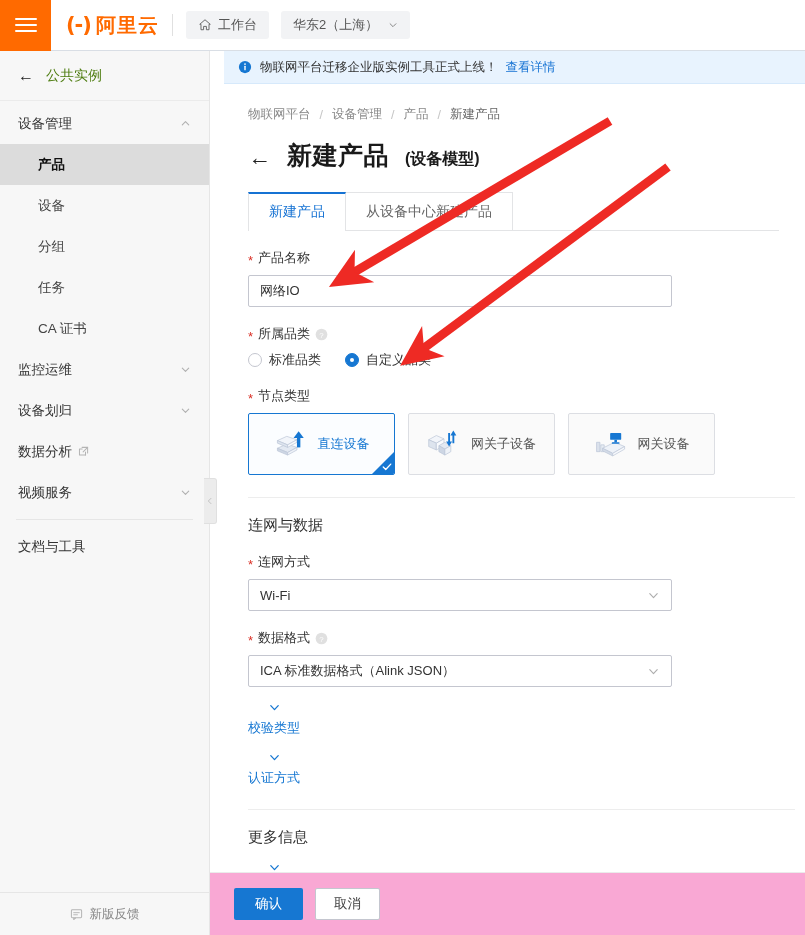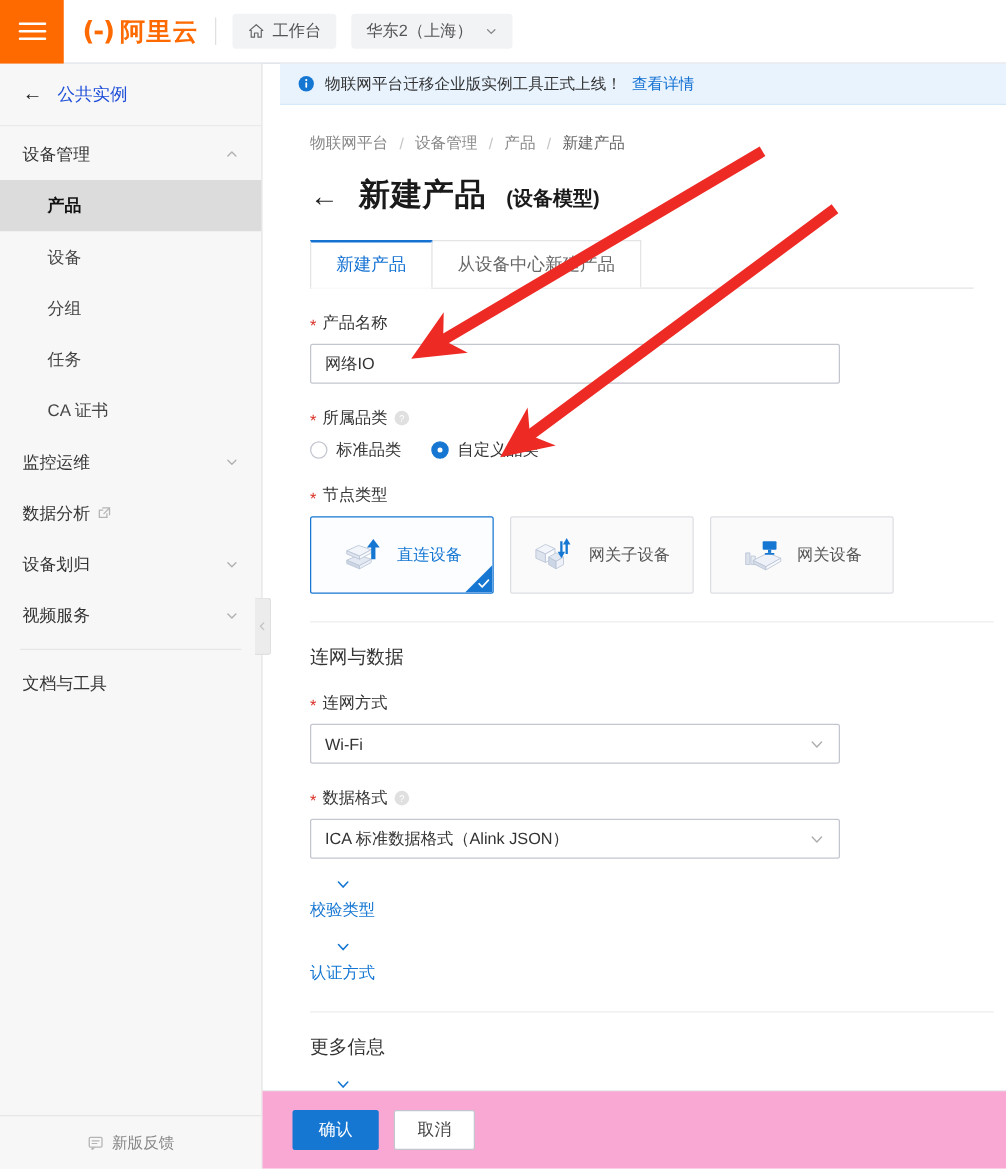--- a/index.html
+++ b/index.html
@@ -47,21 +47,21 @@
   
   .sidebar {
     position: absolute; top: 51px; left: 0; width: 210px; height: 884px;
     background: #f7f7f7; border-right: 1px solid #e6e6e6;
   }
   .side-back {
     height: 50px; display: flex; align-items: center; padding-left: 18px;
     gap: 12px; border-bottom: 1px solid #ebebeb; cursor: pointer;
   }
   .side-back .arr { font-size: 16px; color: #222; line-height: 1; }
-  .side-back .lbl { font-size: 14px; color: #1d4ed8; }
+  .side-back .lbl { font-size: 14px; color: #4d7c0f; }
 
   .nav { padding-top: 2px; }
   .nav-group {
     height: 41px; display: flex; align-items: center; justify-content: space-between;
     padding: 0 18px 0 18px; font-size: 13.5px; color: #333; cursor: pointer;
   }
   .nav-sub {
     height: 41px; display: flex; align-items: center; padding-left: 38px;
     font-size: 13.5px; color: #444; cursor: pointer;
   }
@@ -269,41 +269,41 @@
       <div class="nav-sub">
         <span>任务</span>
       </div>
       <div class="nav-sub">
         <span>CA 证书</span>
       </div>
 
 
       <div class="nav-group">
         <span>监控运维</span>
+        <svg class="nav-chev" viewBox="0 0 12 12">
+          <path d="M2.5 4.5 L6 8 L9.5 4.5" fill="none" stroke="#777" stroke-width="1.2" stroke-linecap="round" stroke-linejoin="round"></path>
+        </svg>
+      </div>
+
+      <div class="nav-group">
+        <span>设备划归</span>
         <svg class="nav-chev" viewBox="0 0 12 12">
           <path d="M2.5 4.5 L6 8 L9.5 4.5" fill="none" stroke="#777" stroke-width="1.2" stroke-linecap="round" stroke-linejoin="round"></path>
         </svg>
       </div>
 
       <div class="nav-group">
         <span>
           <span>数据分析</span><svg class="ext-ico" viewBox="0 0 12 12">
               <path d="M4.5 1.5 L10.5 1.5 L10.5 7.5" fill="none" stroke="#888" stroke-width="1.1" stroke-linecap="round"></path>
               <path d="M10.2 1.8 L5.6 6.4" fill="none" stroke="#888" stroke-width="1.1" stroke-linecap="round"></path>
               <path d="M8.2 9.8 L1.6 9.8 L1.6 3.4 L4.6 3.4" fill="none" stroke="#888" stroke-width="1.1" stroke-linecap="round" stroke-linejoin="round"></path>
               <path d="M8.2 6.6 L8.2 9.8" fill="none" stroke="#888" stroke-width="1.1" stroke-linecap="round"></path>
             </svg>
         </span>
-      </div>
-
-      <div class="nav-group">
-        <span>设备划归</span>
-        <svg class="nav-chev" viewBox="0 0 12 12">
-          <path d="M2.5 4.5 L6 8 L9.5 4.5" fill="none" stroke="#777" stroke-width="1.2" stroke-linecap="round" stroke-linejoin="round"></path>
-        </svg>
       </div>
 
       <div class="nav-group">
         <span>视频服务</span>
         <svg class="nav-chev" viewBox="0 0 12 12">
           <path d="M2.5 4.5 L6 8 L9.5 4.5" fill="none" stroke="#777" stroke-width="1.2" stroke-linecap="round" stroke-linejoin="round"></path>
         </svg>
       </div>
 
       <div class="nav-hr"></div>

